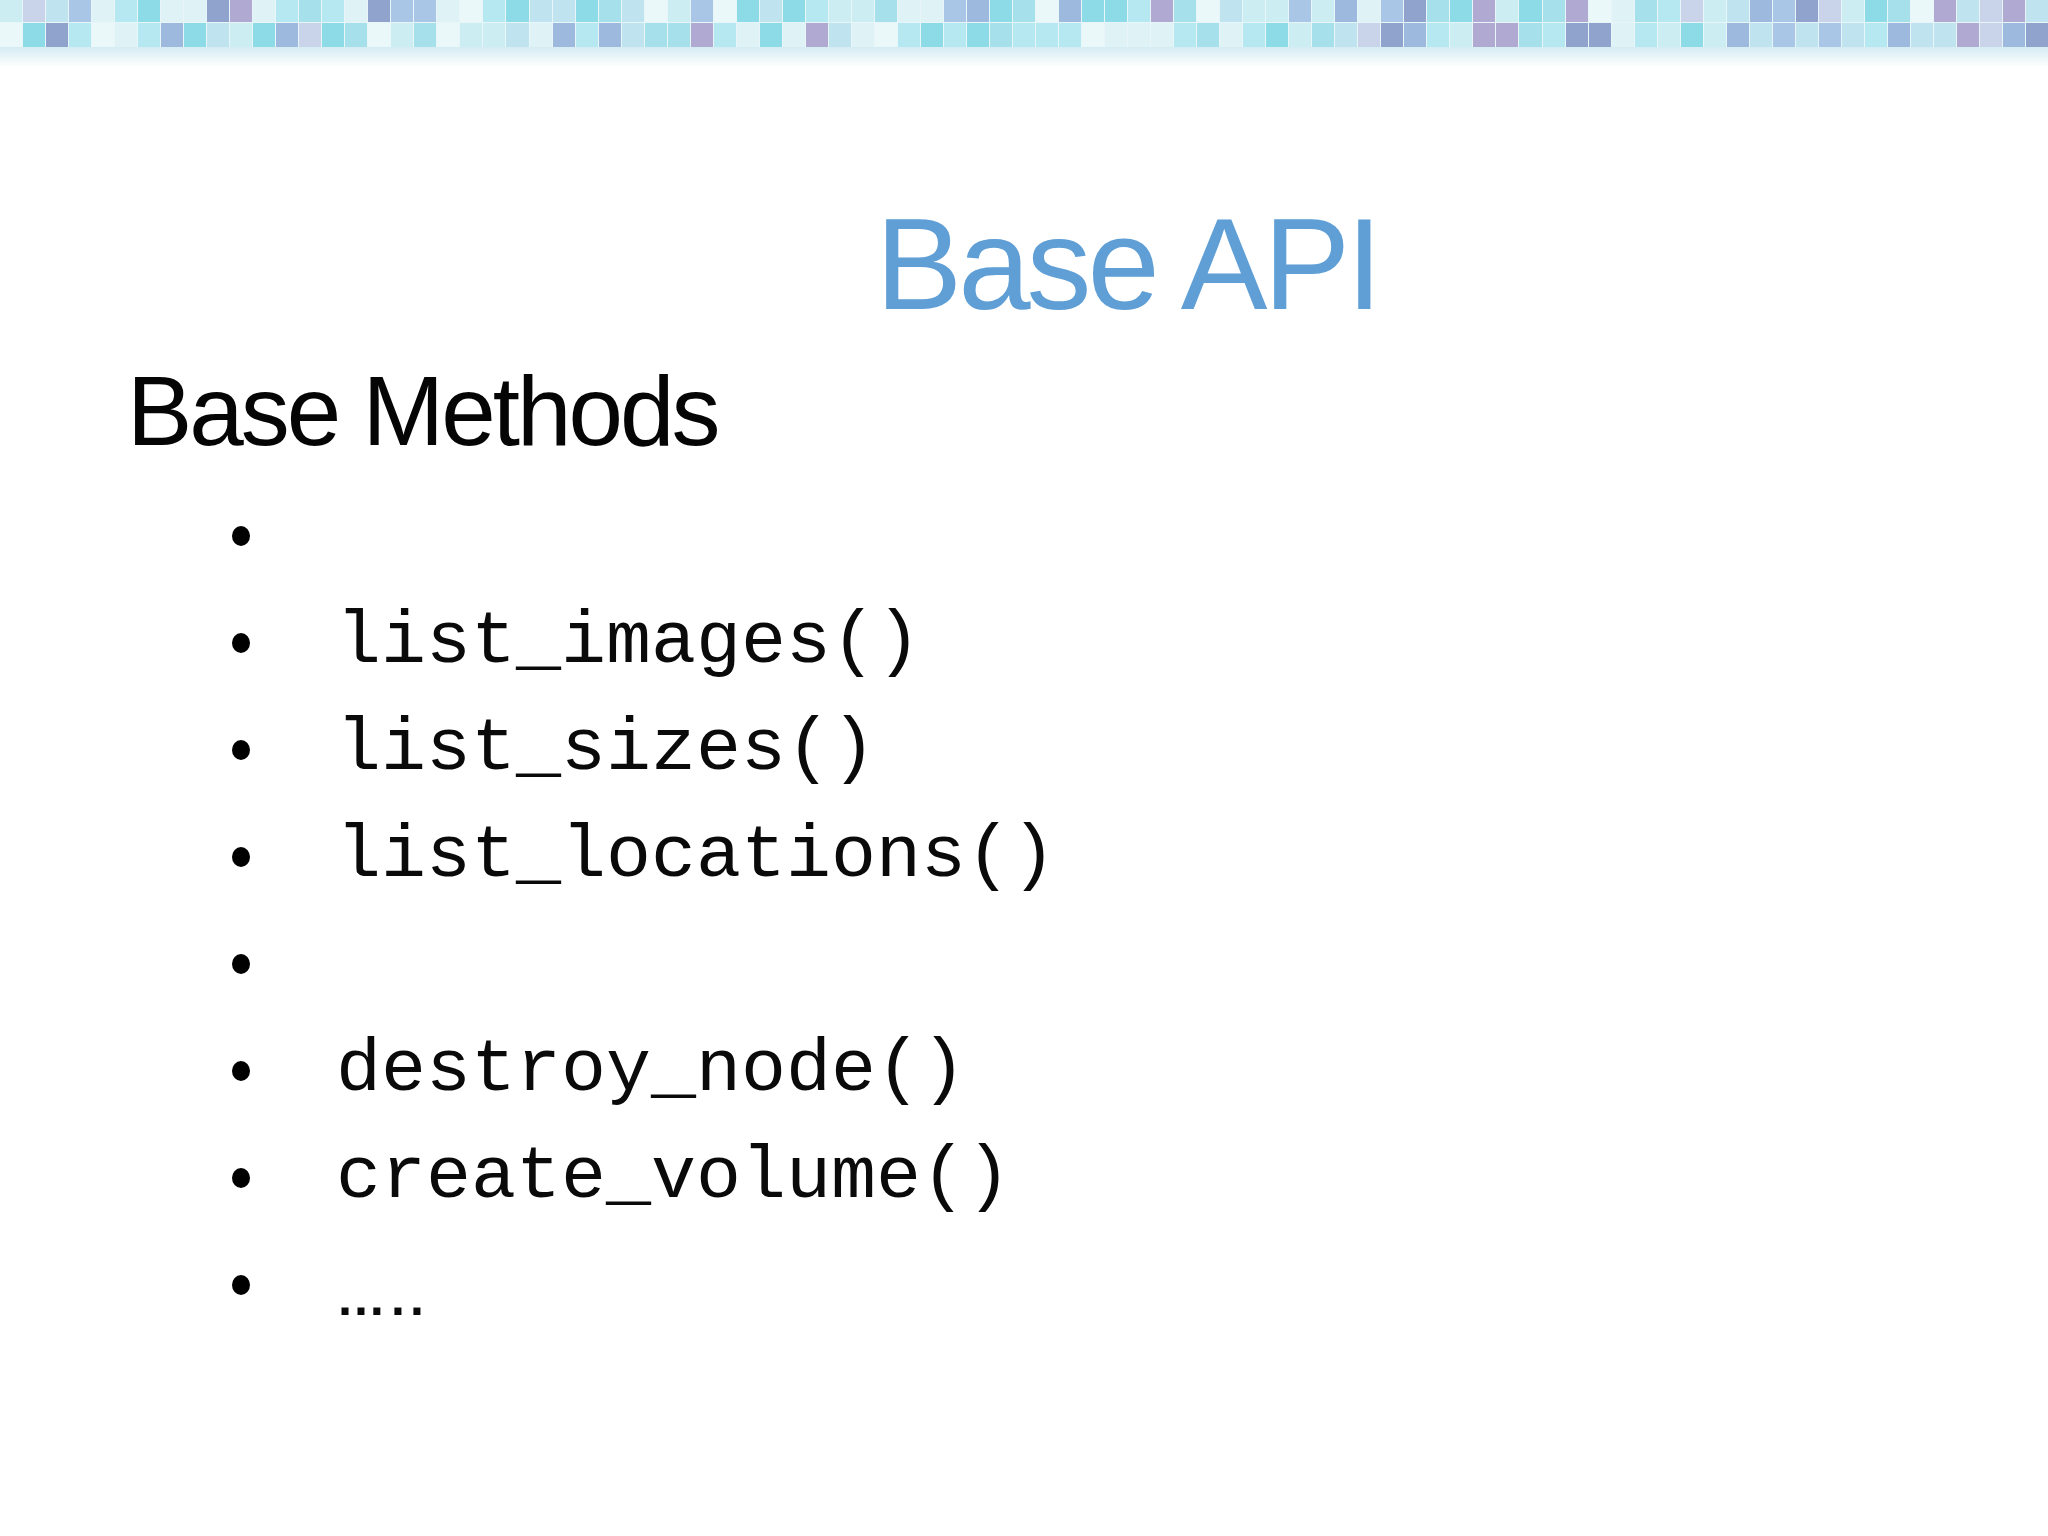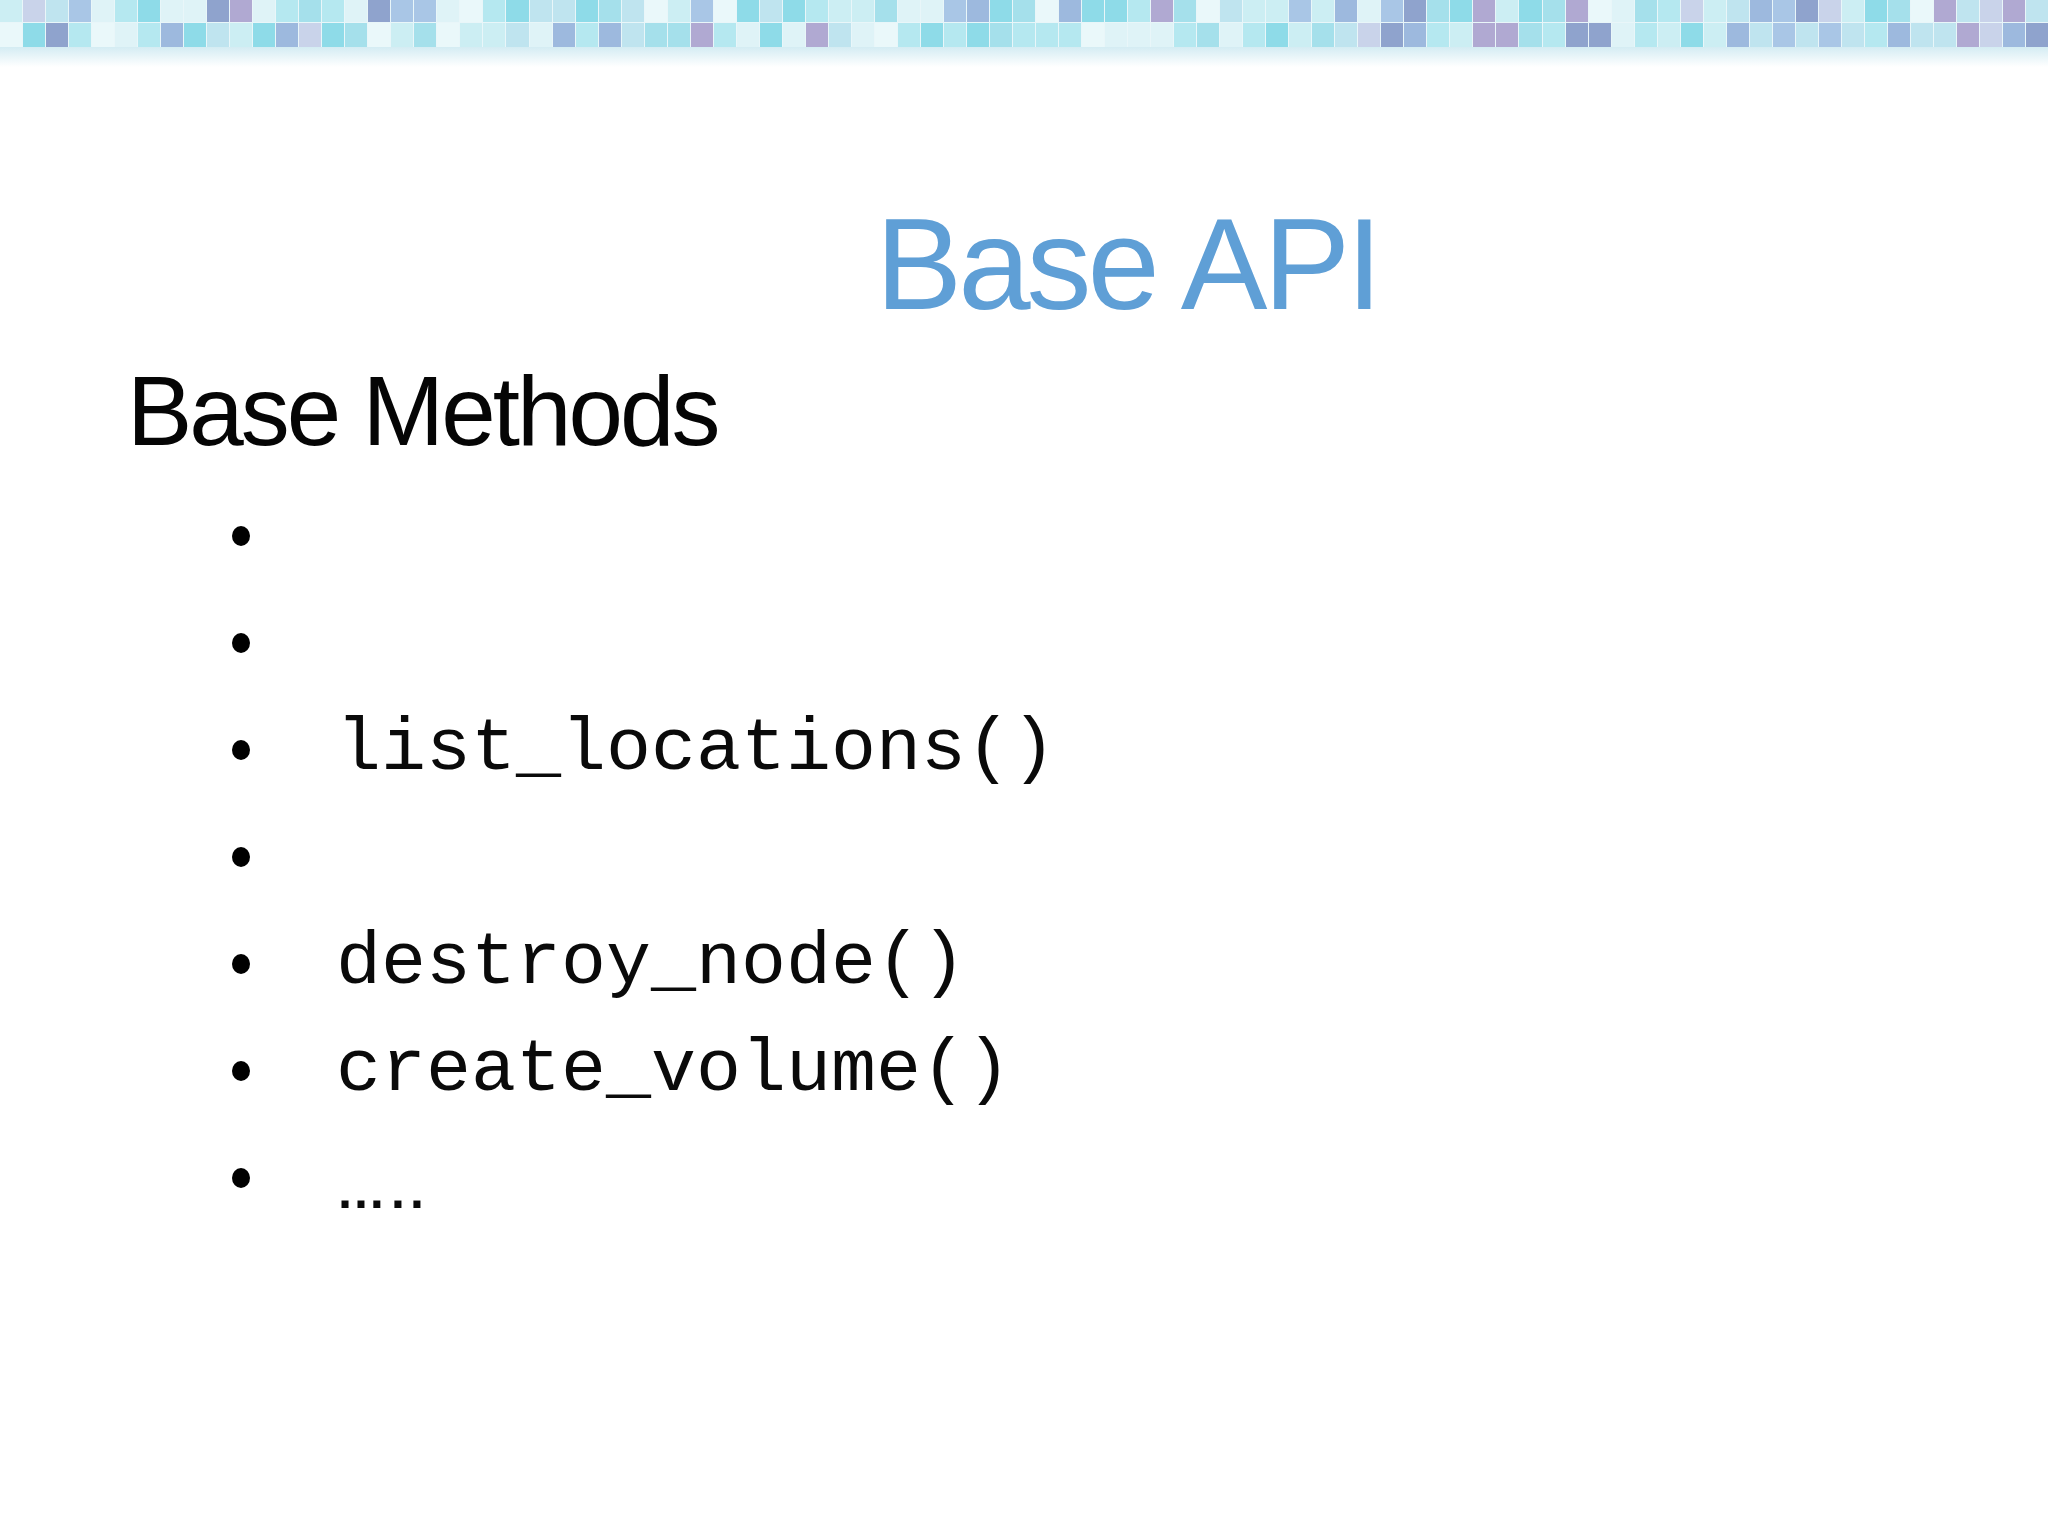--- a/index.html
+++ b/index.html
@@ -287,20 +287,25 @@
 <div class="page-title">Base API</div>
 
 <div class="section-heading">Base Methods</div>
 
 <ul class="methods-list">
   <li>
     <span class="bullet-dot"></span>
   </li>
   <li>
     <span class="bullet-dot"></span>
+    <span class="method-label">list_images()</span>
+  </li>
+  <li>
+    <span class="bullet-dot"></span>
+    <span class="method-label">list_sizes()</span>
   </li>
   <li>
     <span class="bullet-dot"></span>
     <span class="method-label">list_locations()</span>
   </li>
   <li>
     <span class="bullet-dot"></span>
   </li>
   <li>
     <span class="bullet-dot"></span>

